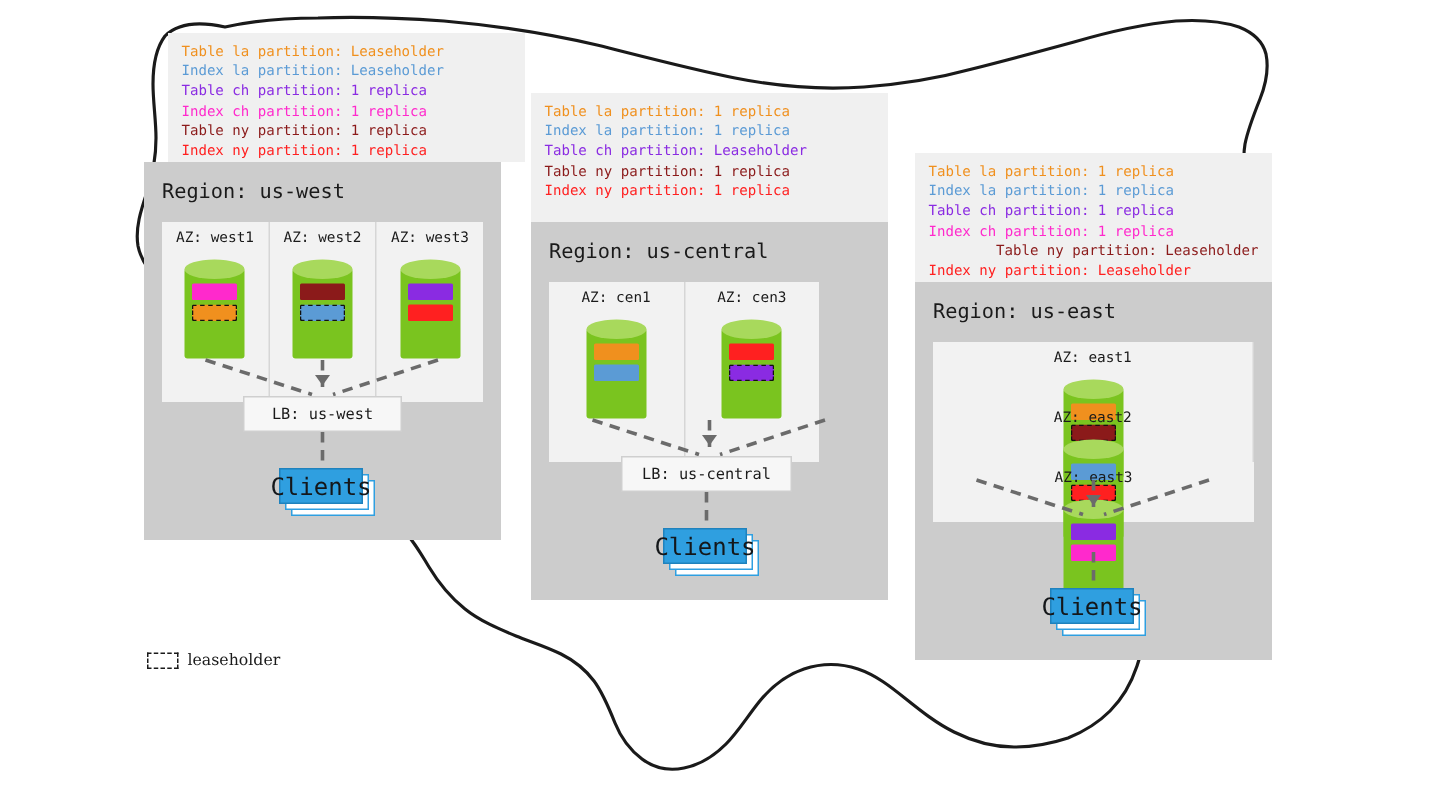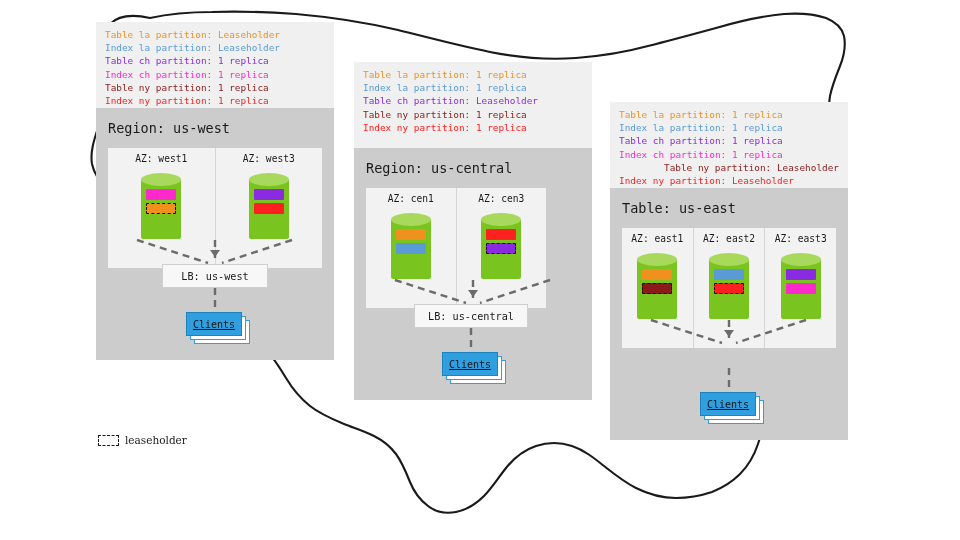--- a/index.html
+++ b/index.html
@@ -107,21 +107,21 @@
     border:1.4px solid #2f9fe0;
     box-sizing:border-box;
   }
   .clients-main{
     position:absolute;left:0;top:0;
     background:#2f9fe0;
     border:1.4px solid #1f82bd;
     box-sizing:border-box;
     display:flex;align-items:center;justify-content:center;
     font-family:"DejaVu Sans Mono","Liberation Mono",monospace;
-    font-size:10px;color:#14171a;white-space:nowrap;text-decoration:underline;
+    font-size:16px;color:#14171a;white-space:nowrap;
   }
 
   
   .key{position:absolute;display:flex;align-items:center;}
   .key-swatch{
     width:21px;height:11px;
     border:1.6px dashed #1a1a1a;
     box-sizing:border-box;
     background:#ffffff;
   }
@@ -214,20 +214,29 @@
     <div class="az">
       <div class="az-label">AZ: west1</div>
       <div class="cyl" style="top:25px;width:40px;height:68px;">
         <div class="cyl-body" style="top:6px;height:60px;"></div>
         <div class="cyl-top" style="top:0;height:13px;"></div>
         <div class="bar" style="left:5px;top:16px;width:30px;height:11px;background:#ff29cc;"></div>
         <div class="bar lease" style="left:5px;top:30px;width:30px;height:11px;background:#f0901e;"></div>
       </div>
     </div>
     <div class="az">
+      <div class="az-label">AZ: west2</div>
+      <div class="cyl" style="top:25px;width:40px;height:68px;">
+        <div class="cyl-body" style="top:6px;height:60px;"></div>
+        <div class="cyl-top" style="top:0;height:13px;"></div>
+        <div class="bar" style="left:5px;top:16px;width:30px;height:11px;background:#8b1a1a;"></div>
+        <div class="bar lease" style="left:5px;top:30px;width:30px;height:11px;background:#5b9bd5;"></div>
+      </div>
+    </div>
+    <div class="az">
       <div class="az-label">AZ: west3</div>
       <div class="cyl" style="top:25px;width:40px;height:68px;">
         <div class="cyl-body" style="top:6px;height:60px;"></div>
         <div class="cyl-top" style="top:0;height:13px;"></div>
         <div class="bar" style="left:5px;top:16px;width:30px;height:11px;background:#8a2be2;"></div>
         <div class="bar" style="left:5px;top:30px;width:30px;height:11px;background:#ff2020;"></div>
       </div>
     </div>
   </div>
 
@@ -243,21 +252,21 @@
   <svg class="conn" style="left:200px;top:288px;width:32px;height:26px;" viewBox="0 0 32 26">
     <path d="M15,0 L15,24" stroke="#6b6b6b" stroke-width="2.4" stroke-dasharray="7,5" fill="none"></path>
   </svg>
 
   <div class="clients-wrap" style="left:186px;top:312px;width:64px;height:32px;">
     <div class="clients-sh" style="left:8px;top:8px;width:56px;height:24px;"></div>
     <div class="clients-sh" style="left:4px;top:4px;width:56px;height:24px;"></div>
     <div class="clients-main" style="width:56px;height:24px;">Clients</div>
   </div>
 
-  <div class="infobox" style="left:96px;top:22px;width:238px;height:86px;">
+  <div class="infobox" style="left:112px;top:22px;width:238px;height:86px;">
     <div class="infoline" style="color:#f0901e;">Table la partition: Leaseholder</div>
     <div class="infoline" style="color:#5b9bd5;">Index la partition: Leaseholder</div>
     <div class="infoline" style="color:#8a2be2;">Table ch partition: 1 replica</div>
     <div class="infoline" style="color:#ff29cc;">Index ch partition: 1 replica</div>
     <div class="infoline" style="color:#8b1a1a;">Table ny partition: 1 replica</div>
     <div class="infoline" style="color:#ff2020;">Index ny partition: 1 replica</div>
   </div>
 
   <div class="region" style="left:354px;top:148px;width:238px;height:252px;"></div>
 
@@ -306,23 +315,23 @@
   <div class="infobox" style="left:354px;top:62px;width:238px;height:86px;">
     <div class="infoline" style="color:#f0901e;">Table la partition: 1 replica</div>
     <div class="infoline" style="color:#5b9bd5;">Index la partition: 1 replica</div>
     <div class="infoline" style="color:#8a2be2;">Table ch partition: Leaseholder</div>
     <div class="infoline" style="color:#8b1a1a;">Table ny partition: 1 replica</div>
     <div class="infoline" style="color:#ff2020;">Index ny partition: 1 replica</div>
   </div>
 
   <div class="region" style="left:610px;top:188px;width:238px;height:252px;"></div>
 
-  <div class="region-title" style="left:622px;top:200px;">Table: us-east</div>
-
-  <div class="az-strip" style="left:622px;top:228px;width:214px;height:120px;">
+  <div class="region-title" style="left:622px;top:200px;">Region: us-east</div>
+
+  <div class="az-strip" style="left:622px;top:228px;width:214px;height:120px;flex-direction:column;">
     <div class="az">
       <div class="az-label">AZ: east1</div>
       <div class="cyl" style="top:25px;width:40px;height:68px;">
         <div class="cyl-body" style="top:6px;height:60px;"></div>
         <div class="cyl-top" style="top:0;height:13px;"></div>
         <div class="bar" style="left:5px;top:16px;width:30px;height:11px;background:#f0901e;"></div>
         <div class="bar lease" style="left:5px;top:30px;width:30px;height:11px;background:#8b1a1a;"></div>
       </div>
     </div>
     <div class="az">

